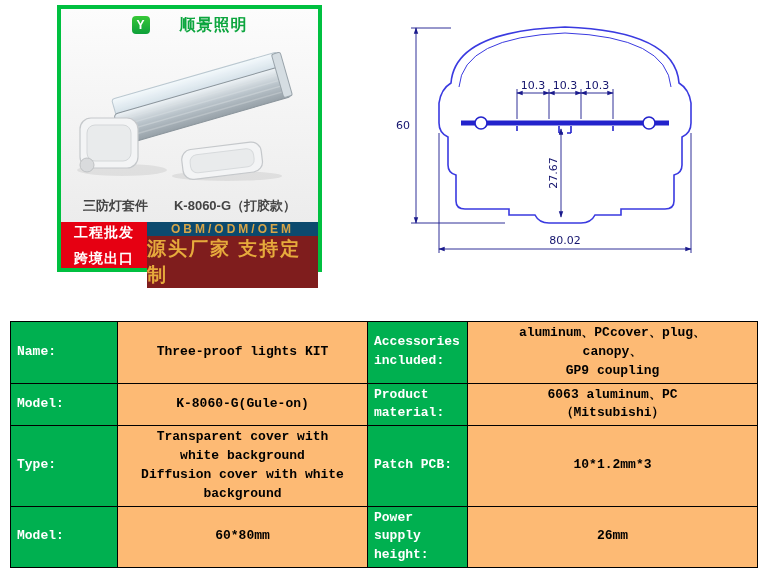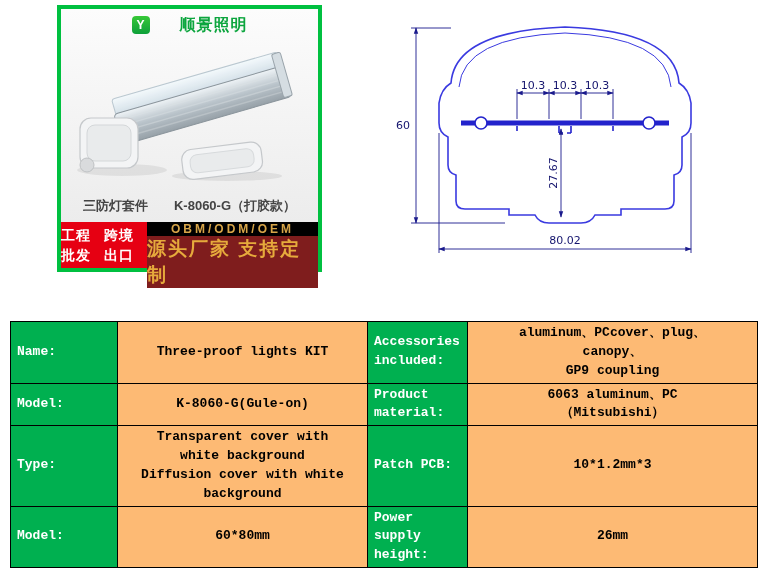--- a/index.html
+++ b/index.html
@@ -13,23 +13,23 @@
   .brand-row{display:flex;align-items:center;justify-content:center;gap:6px;padding-top:4px;height:24px;}
   .brand-logo{width:18px;height:18px;border-radius:4px;background:linear-gradient(#37c837,#0da03a);
       color:#fff;font-weight:bold;font-size:12px;display:flex;align-items:center;justify-content:center;}
   .brand-text{color:#0ca53e;font-weight:bold;font-size:16px;letter-spacing:1px;padding-left:24px;}
   .photo-svg{flex:1;display:block;margin:0 auto;}
   .caption-row{height:24px;display:flex;align-items:center;justify-content:center;gap:26px;
       font-size:13px;font-weight:bold;color:#444;padding-bottom:4px;}
 
   .banner{display:flex;height:46px;}
   .badge-red{width:86px;background:#e60012;color:#fff;font-size:14px;font-weight:bold;
-      display:flex;align-items:center;justify-content:space-between;line-height:20px;letter-spacing:1px;}
+      display:flex;flex-direction:column;align-items:center;justify-content:space-between;line-height:20px;letter-spacing:1px;}
   .banner-right{flex:1;display:flex;flex-direction:column;}
-  .obm-strip{height:21px;background:#000000;color:#d7a548;font-size:12px;font-weight:bold;
+  .obm-strip{height:21px;background:#0c4a6e;color:#d7a548;font-size:12px;font-weight:bold;
       letter-spacing:3px;display:flex;align-items:center;justify-content:center;}
   .slogan-strip{flex:1;background:#7f1d1d;color:#e6aa3c;font-size:19px;font-weight:bold;
       letter-spacing:2px;display:flex;align-items:center;justify-content:center;}
 
   
   .drawing{position:absolute;left:385px;top:1px;width:360px;height:288px;}
   .drawing svg{display:block;}
   .dim-text{font-family:"DejaVu Sans",sans-serif;font-size:11px;fill:#15156e;}
 
   

